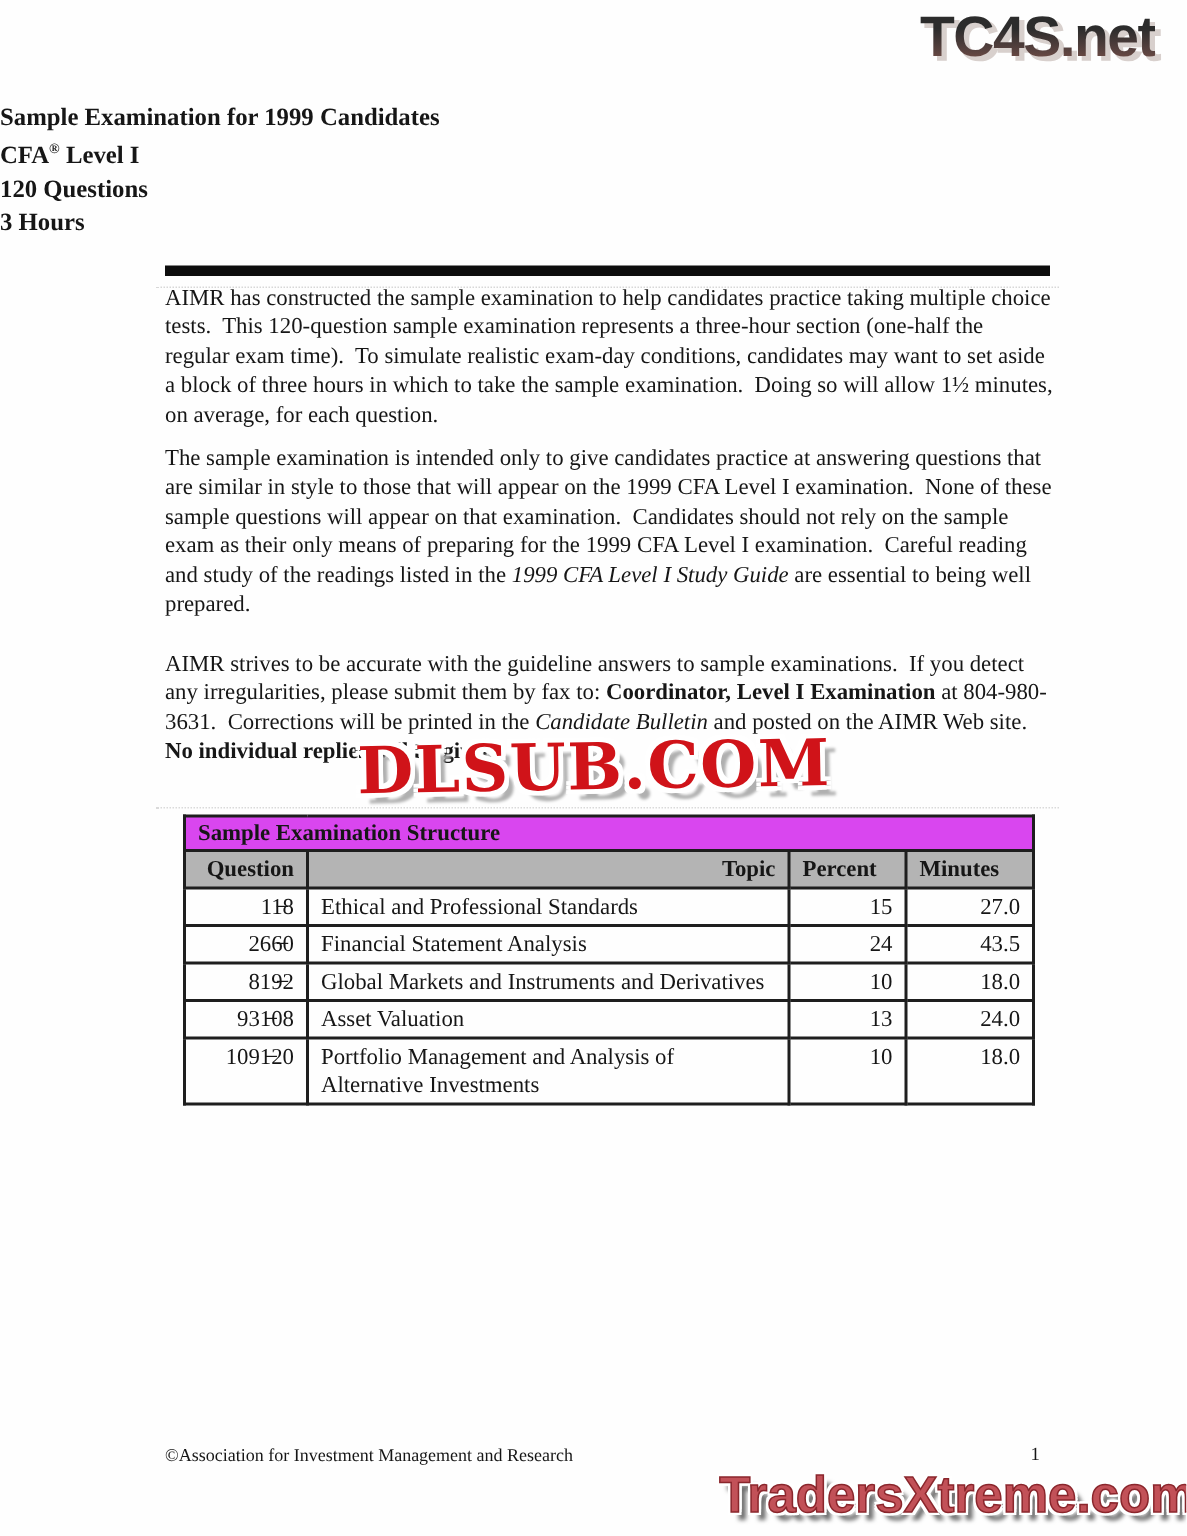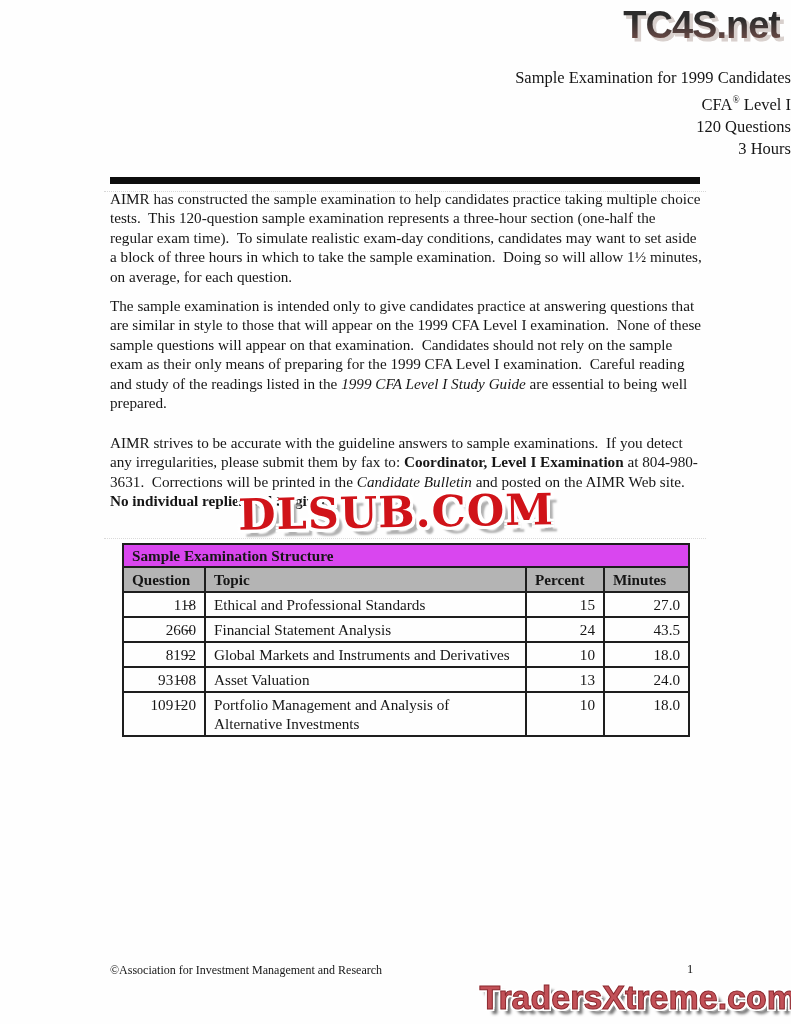--- a/index.html
+++ b/index.html
@@ -3,21 +3,21 @@
 <meta charset="utf-8">
 <style>
   html,body{margin:0;padding:0;background:#fff;}
   .page{position:relative;width:791px;height:1024px;background:#fefefe;overflow:hidden;
         font-family:"Liberation Serif","DejaVu Serif",serif;color:#161616;}
 
   
   .wm-tc4s{position:absolute;top:4px;right:6px;width:220px;height:50px;
            font-family:"Liberation Sans","DejaVu Sans",sans-serif;font-weight:bold;
            font-size:38px;letter-spacing:-1px;white-space:nowrap;}
-  .wm-tc4s span{position:absolute;top:0;right:5px;margin-left:31px;}
+  .wm-tc4s span{position:absolute;top:0;right:15px;margin-left:31px;}
   .tc4s-shadow{color:#d8d0cd;transform:translate(3px,3px);-webkit-text-stroke:1px #d8d0cd;}
   .tc4s-main{background:linear-gradient(#2c2c2c 35%,#5a4340 70%,#8a554a 100%);
              -webkit-background-clip:text;background-clip:text;color:transparent;}
 
   
   .wm-dlsub{position:absolute;top:487px;left:50%;transform:translateX(-50%) rotate(-1deg);
             font-family:"DejaVu Serif","Liberation Serif",serif;font-weight:bold;
             font-size:43px;letter-spacing:1px;color:#d01319;white-space:nowrap;z-index:5;
             text-shadow:-3px -3px 0 #fff,3px -3px 0 #fff,-3px 3px 0 #fff,3px 3px 0 #fff,
                         -3px 0 0 #fff,3px 0 0 #fff,0 -3px 0 #fff,0 3px 0 #fff,
@@ -25,38 +25,38 @@
 
   
   .wm-tx{position:absolute;top:978px;right:-6px;
          font-family:"Liberation Sans","DejaVu Sans",sans-serif;font-weight:bold;
          font-size:34px;color:#c25158;-webkit-text-stroke:1px #8a262c;white-space:nowrap;z-index:5;
          text-shadow:-2px -2px 0 #fff,2px -2px 0 #fff,-2px 2px 0 #fff,2px 2px 0 #fff,
                      -2px 0 0 #fff,2px 0 0 #fff,0 -2px 0 #fff,0 2px 0 #fff,
                      5px 5px 3px #6e6e6e;}
 
   
-  .title{position:absolute;top:67px;left:0;width:100%;text-align:right;
-         font-weight:normal;font-size:16.5px;line-height:22px;}
+  .title{position:absolute;top:67px;left:0;width:100%;text-align:left;
+         font-weight:bold;font-size:16.5px;line-height:22px;}
   .title sup{font-size:9.5px;}
 
   .rule{position:absolute;top:177px;left:110px;width:590px;height:7px;background:#0d0d0d;}
 
   
   .para{position:absolute;left:110px;width:592px;margin:0;
         font-size:15.2px;line-height:19.4px;white-space:pre-wrap;}
   .p1{top:189px}.p2{top:296px}.p3{top:433px}
 
   
   table.exam{position:absolute;left:122px;top:543px;width:566px;
              border-collapse:collapse;table-layout:fixed;font-size:15.2px;}
   table.exam td,table.exam th{border:2px solid #1e1e1e;padding:2px 8px;line-height:19px;
                               vertical-align:top;}
   table.exam th{font-weight:bold;text-align:left;background:#b4b4b4;}
-  table.exam th.left{text-align:left;}
+  table.exam th.left{text-align:right;}
   tr.banner td{background:#d946ef;font-weight:bold;padding:1px 8px;}
   td.c{text-align:right;}
   td.total-label{padding-left:26px;}
 
   
   .foot-copy{position:absolute;left:110px;top:963px;font-size:12px;}
   .foot-page{position:absolute;left:687px;top:962px;font-size:12.5px;}
 
   
   .artifact{position:absolute;border-top:1px dotted #b8b8b8;height:0;}

